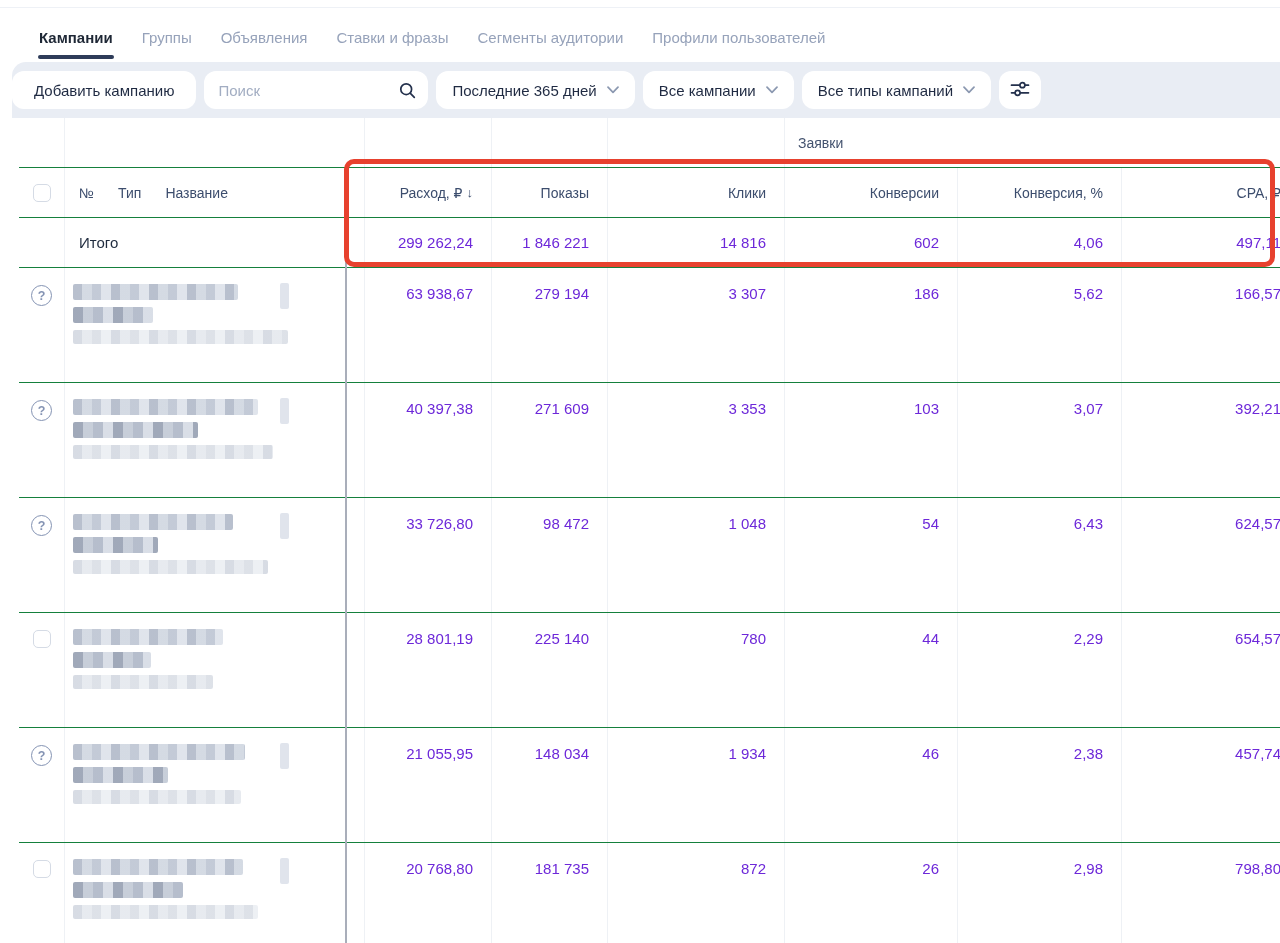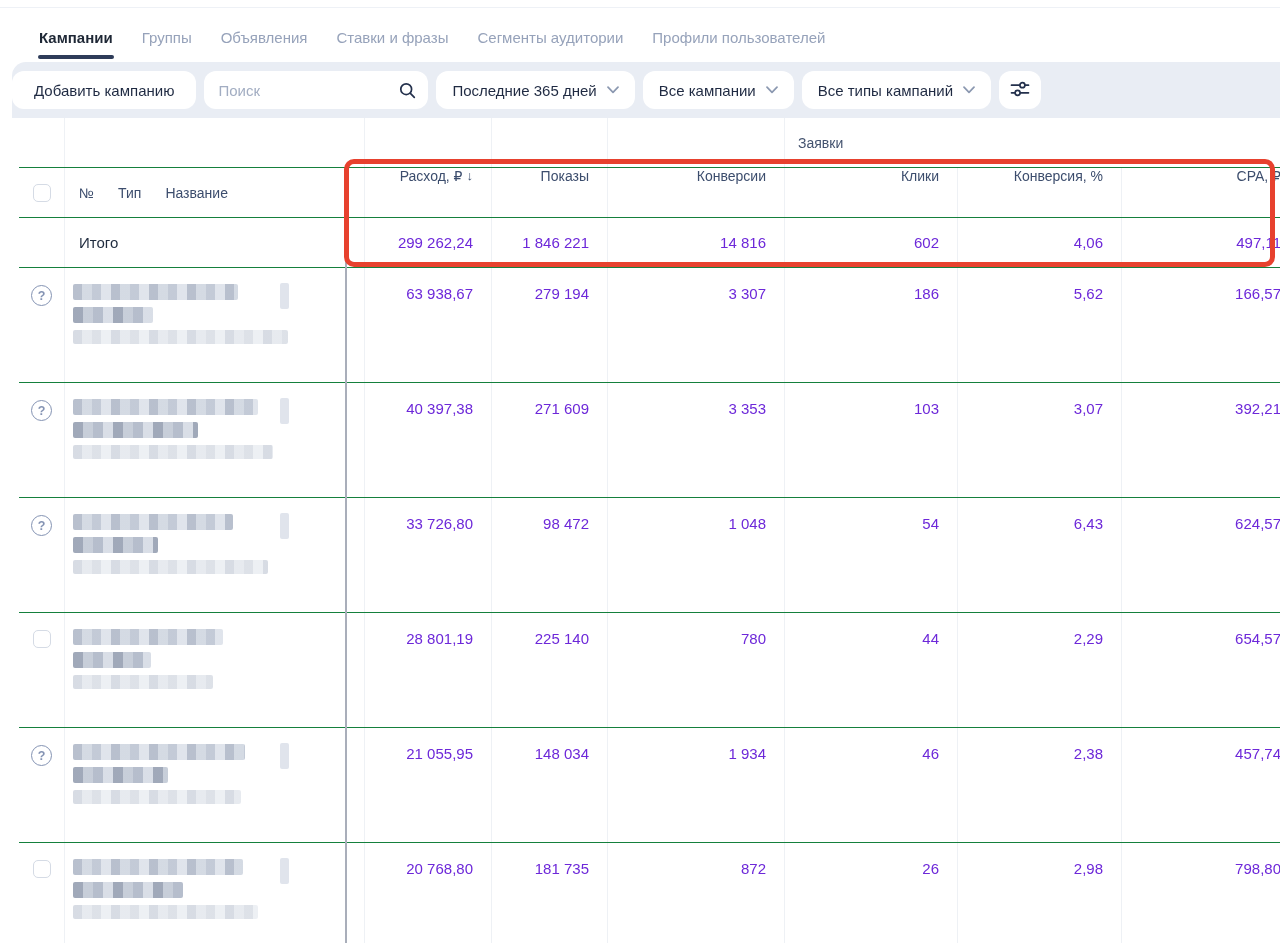--- a/index.html
+++ b/index.html
@@ -36,21 +36,21 @@
   .grid-row { display:grid; grid-template-columns:var(--cols); border-bottom:1px solid #15803d;margin-left:19px; }
   .cell { border-right:1px solid #eef1f5; position:relative; }
   .cell:last-child { border-right:none; }
   .row-group { height:50px; }
   .row-header { height:50px; }
   .row-totals { height:50px; }
   .row-data { height:115px; }
 
   .group-label { grid-column:6 / 9; display:flex; align-items:center; padding-left:13px;
     font-size:14px; color:#44536f; }
-  .hdr { display:flex; align-items:flex-start; justify-content:flex-end; padding-right:18px;
+  .hdr { display:flex; align-items:center; justify-content:flex-end; padding-right:18px;
     font-size:14px; color:#3c4d6d; white-space:nowrap; }
   .hdr .sort-arrow { margin-left:4px; font-size:13px; }
   .name-hdr { display:flex; align-items:center; padding-left:14px; gap:24px;
     font-size:14px; color:#3c4d6d; }
   .icon-cell { display:flex; justify-content:center; padding-top:17px; }
   .icon-cell.center { align-items:center; padding-top:0; }
   .checkbox { width:18px; height:18px; border:1px solid #d5dbe5; border-radius:5px;
     background:#fff; cursor:pointer; }
   .qmark { width:21px; height:21px; border:1.6px solid #8493b3; border-radius:50%;
     color:#8493b3; font-size:12.5px; font-weight:700; display:flex; align-items:center;
@@ -176,22 +176,22 @@
     <div class="cell name-hdr">
       <span>№</span>
       <span>Тип</span>
       <span>Название</span>
     </div>
     <div class="cell hdr">
       <span>Расход, ₽</span>
       <span class="sort-arrow">↓</span>
     </div>
     <div class="cell hdr">Показы</div>
+    <div class="cell hdr">Клики</div>
     <div class="cell hdr">Конверсии</div>
-    <div class="cell hdr">Клики</div>
     <div class="cell hdr">Конверсия, %</div>
     <div class="cell hdr">CPA, ₽</div>
   </div>
 
   <div class="grid-row row-totals">
     <div class="cell"></div>
     <div class="cell totals-label">Итого</div>
     <div class="cell num center">299 262,24</div>
     <div class="cell num center">1 846 221</div>
     <div class="cell num center">14 816</div>

